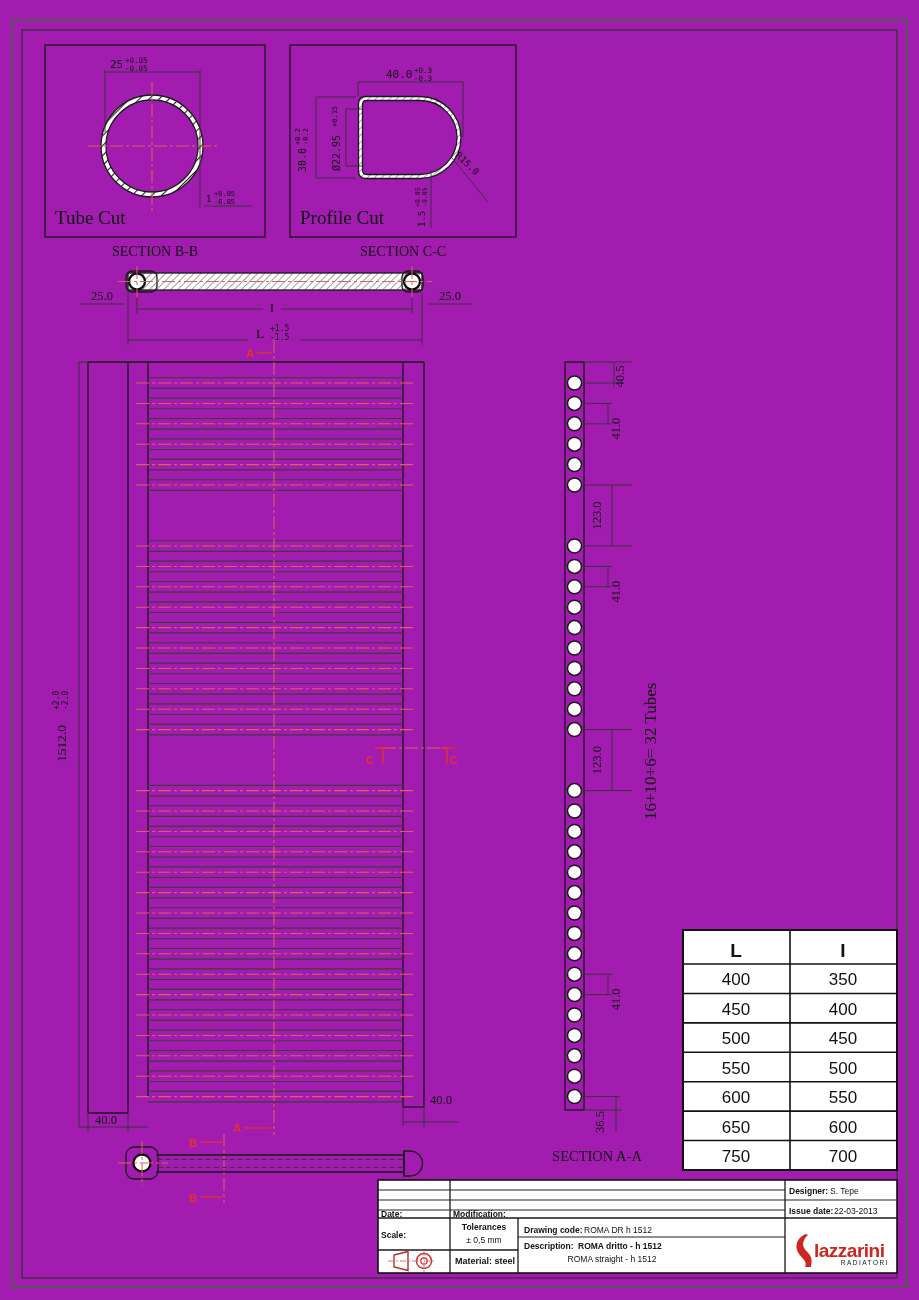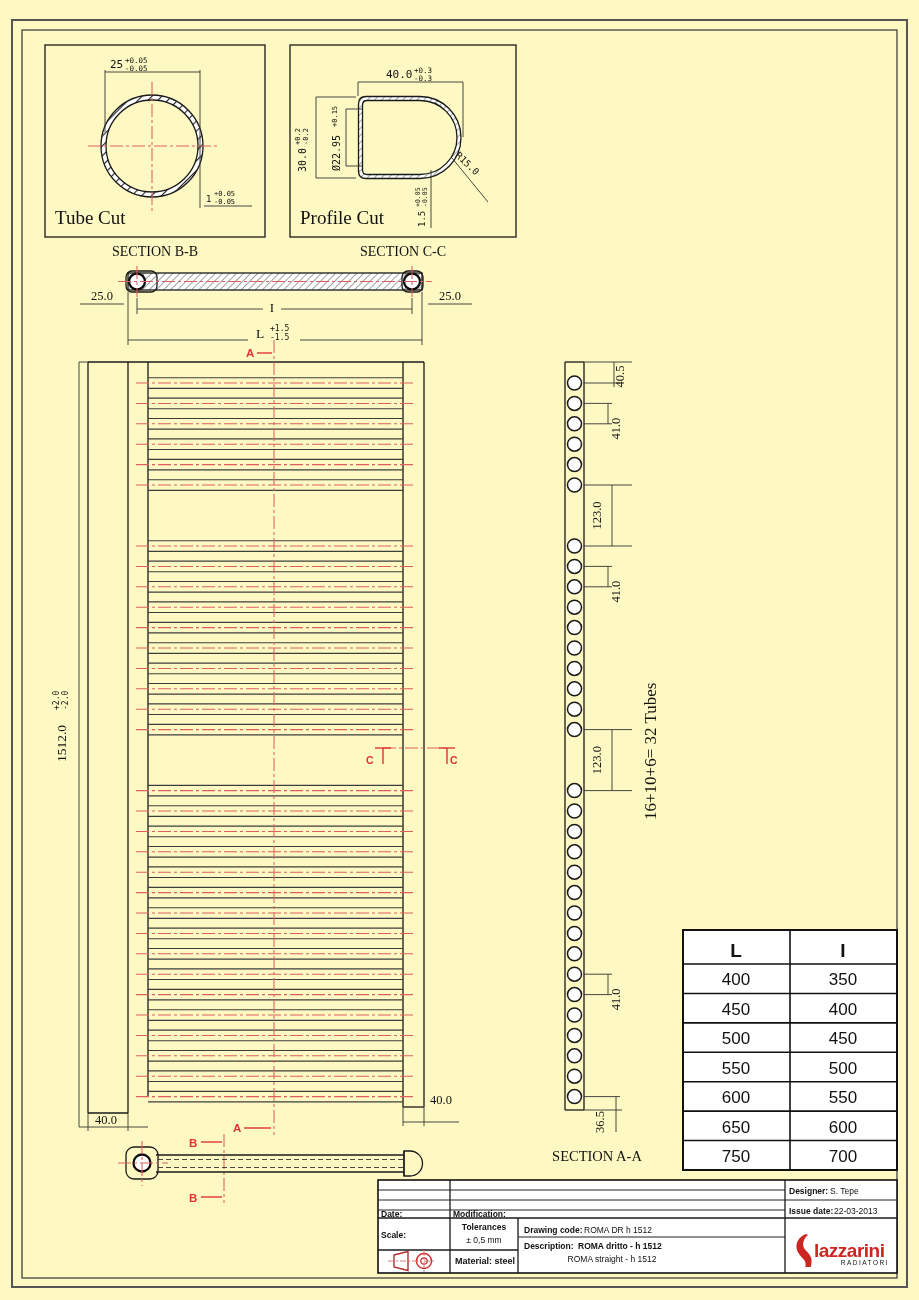--- a/index.html
+++ b/index.html
@@ -1,16 +1,16 @@
 <!DOCTYPE html>
 <html><head>
 <meta charset="utf-8">
 <style>
   html,body{margin:0;padding:0;background:#f2f2f2;}
-  #sheet{position:relative;width:919px;height:1300px;background:#fef9c3;margin:0 auto;
+  #sheet{position:relative;width:919px;height:1300px;background:#a21caf;margin:0 auto;
          font-family:"Liberation Serif", serif;}
   svg{position:absolute;left:0;top:0;}
   .ln{stroke:#1a1a1a;stroke-width:1.3;fill:none;}
   .thin{stroke:#222;stroke-width:1;fill:none;}
   .dim{stroke:#333;stroke-width:0.9;fill:none;}
   .tube-edge{stroke:#3d3d3d;stroke-width:1.15;}
   .tube-circle{stroke:#1a1a1a;stroke-width:1.5;fill:#fff;}
   .bold-circle{stroke:#0d0d0d;stroke-width:2.3;fill:#fff;}
   .red{stroke:#e03434;stroke-width:1.4;fill:none;}
   .redcl{stroke:#dd6060;stroke-width:1.05;fill:none;stroke-dasharray:13,3,3,3;}

